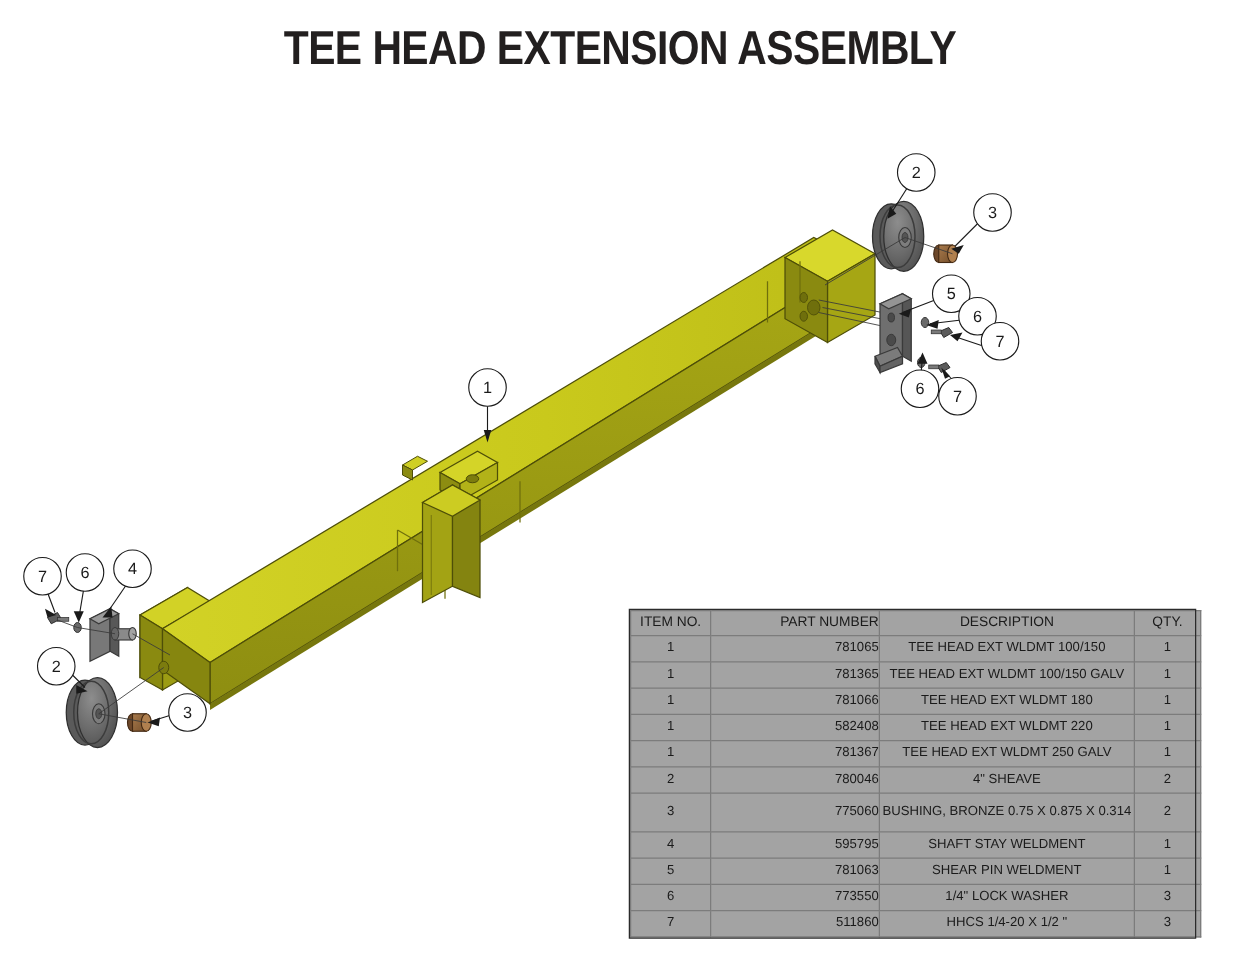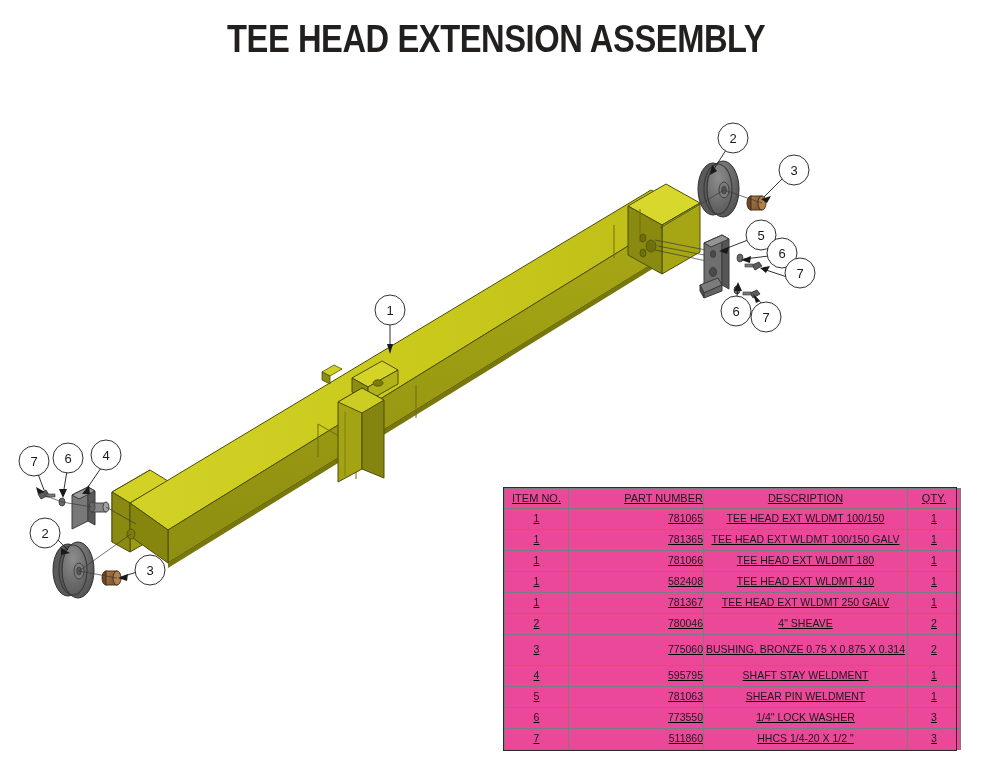--- a/index.html
+++ b/index.html
@@ -45,22 +45,21 @@
   #parts-table-wrap {
     position: absolute;
     left: 504px;
     top: 488px;
     width: 452px;
   }
   table.bom {
     border-collapse: collapse;
     width: 452px;
     table-layout: fixed;
-    background: #ec4899;
-    text-decoration: underline;
+    background: #a3a3a3;
   }
   table.bom td, table.bom th {
     border: 1px solid #7c7c7c;
     font-family: "Liberation Sans", sans-serif;
     font-size: 10.5px;
     color: #1a1a1a;
     font-weight: normal;
     text-align: center;
     padding: 0;
     height: 20px;
@@ -381,21 +380,21 @@
         </tr>
         <tr>
           <td class="c-item">1</td>
           <td class="c-part">781066</td>
           <td class="c-desc">TEE HEAD EXT WLDMT 180</td>
           <td class="c-qty">1</td>
         </tr>
         <tr>
           <td class="c-item">1</td>
           <td class="c-part">582408</td>
-          <td class="c-desc">TEE HEAD EXT WLDMT 410</td>
+          <td class="c-desc">TEE HEAD EXT WLDMT 220</td>
           <td class="c-qty">1</td>
         </tr>
         <tr>
           <td class="c-item">1</td>
           <td class="c-part">781367</td>
           <td class="c-desc">TEE HEAD EXT WLDMT 250 GALV</td>
           <td class="c-qty">1</td>
         </tr>
         <tr>
           <td class="c-item">2</td>

